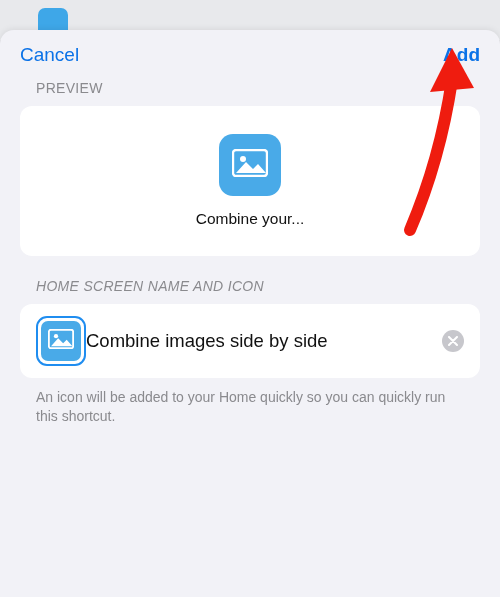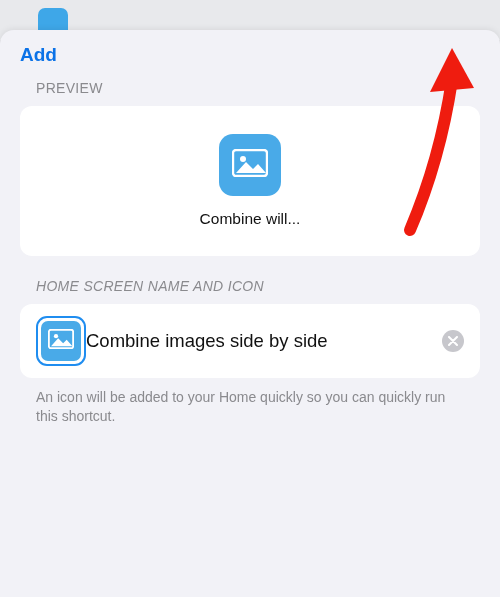--- a/index.html
+++ b/index.html
@@ -123,38 +123,39 @@
 </style>
 </head>
 <body>
 
 <div class="backdrop-top"></div>
 <div class="backdrop-app"></div>
 
 <div class="sheet">
 
   <div class="nav">
+    <div class="nav-left">Cancel</div>
     <div class="nav-right">Add</div>
   </div>
 
   <div class="content">
 
     <div class="section-header">PREVIEW</div>
 
     <div class="card preview-card">
       <div class="preview-icon">
         <span>
           <svg viewBox="0 0 36 28">
             <rect x="1" y="1" width="34" height="26" rx="3" fill="none" stroke="#ffffff" stroke-width="2.4"></rect>
             <circle cx="11" cy="10" r="3" fill="#ffffff"></circle>
             <path d="M4 24 L14 13 L21 20 L26 15 L34 24 Z" fill="#ffffff"></path>
           </svg>
         </span>
       </div>
-      <div class="preview-label">Combine will...</div>
+      <div class="preview-label">Combine your...</div>
     </div>
 
     <div class="section-header second">HOME SCREEN NAME AND ICON</div>
 
     <div class="card name-card">
       <div class="thumb-wrap">
         <div class="thumb">
           <span>
             <svg viewBox="0 0 36 28">
               <rect x="1" y="1" width="34" height="26" rx="3" fill="none" stroke="#ffffff" stroke-width="2.6"></rect>

